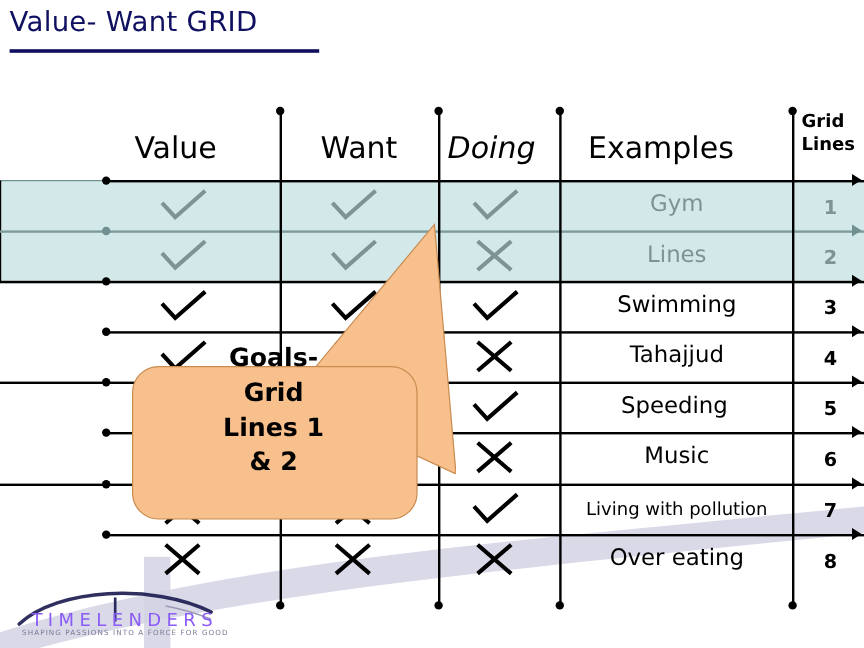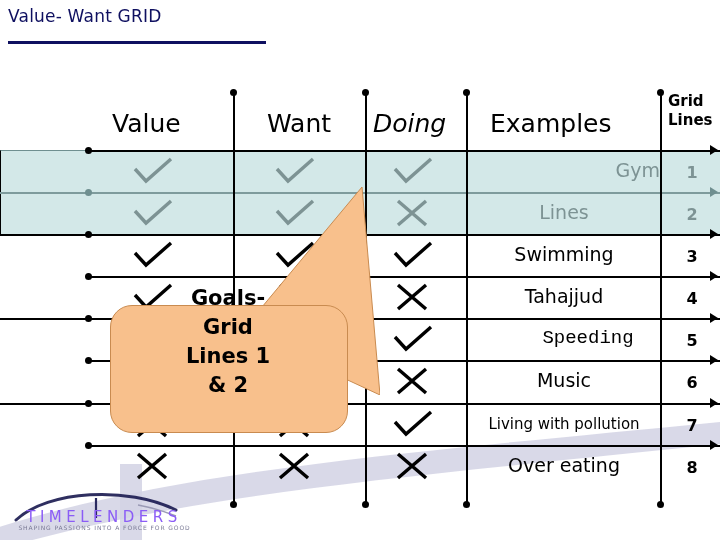--- a/index.html
+++ b/index.html
@@ -6,21 +6,21 @@
   body{
     width:720px;height:540px;position:relative;overflow:hidden;
     background:#ffffff;
     font-family:"DejaVu Sans","Liberation Sans",sans-serif;
   }
   #stage{position:absolute;left:0;top:0;width:720px;height:540px;}
 
   
   #title{
     position:absolute;left:8px;top:6px;
-    font-size:17px;color:#0f1060;
+    font-size:23px;color:#0f1060;
     font-family:"DejaVu Sans","Liberation Sans",sans-serif;
     letter-spacing:.2px;white-space:nowrap;
   }
   #title-rule{
     position:absolute;left:8px;top:41px;width:258px;height:3px;background:#0f1060;
   }
 
   
   #swoosh{position:absolute;left:0;top:380px;width:720px;height:160px;pointer-events:none;}
 
@@ -163,21 +163,21 @@
       <div class="mark" style="left: 272px; top: 155px;">
         <svg width="46" height="32" viewBox="0 0 46 32">
           <path d="M 5 14 L 16 26 L 41 4" fill="none" stroke="#7d9394" stroke-width="3.4" stroke-linecap="butt" stroke-linejoin="miter"></path>
         </svg>
       </div>
       <div class="mark" style="left: 390px; top: 155px;">
         <svg width="46" height="32" viewBox="0 0 46 32">
           <path d="M 5 14 L 16 26 L 41 4" fill="none" stroke="#7d9394" stroke-width="3.4" stroke-linecap="butt" stroke-linejoin="miter"></path>
         </svg>
       </div>
-      <div class="celltext dim" style="left: 468px; width: 192px; top: 159px; text-align: right;">Gym</div>
+      <div class="celltext dim" style="left: 468px; width: 192px; top: 159px;">Gym</div>
       <div class="gridnum dim" style="left: 662px; top: 163px;">1</div>
       <div class="mark" style="left: 130px; top: 197px;">
         <svg width="46" height="32" viewBox="0 0 46 32">
           <path d="M 5 14 L 16 26 L 41 4" fill="none" stroke="#7d9394" stroke-width="3.4" stroke-linecap="butt" stroke-linejoin="miter"></path>
         </svg>
       </div>
       <div class="mark" style="left: 272px; top: 197px;">
         <svg width="46" height="32" viewBox="0 0 46 32">
           <path d="M 5 14 L 16 26 L 41 4" fill="none" stroke="#7d9394" stroke-width="3.4" stroke-linecap="butt" stroke-linejoin="miter"></path>
         </svg>
@@ -231,21 +231,21 @@
       <div class="mark" style="left: 272px; top: 323px;">
         <svg width="46" height="32" viewBox="0 0 46 32">
           <path d="M 5 14 L 16 26 L 41 4" fill="none" stroke="#000000" stroke-width="3.4" stroke-linecap="butt" stroke-linejoin="miter"></path>
         </svg>
       </div>
       <div class="mark" style="left: 390px; top: 323px;">
         <svg width="46" height="32" viewBox="0 0 46 32">
           <path d="M 5 14 L 16 26 L 41 4" fill="none" stroke="#000000" stroke-width="3.4" stroke-linecap="butt" stroke-linejoin="miter"></path>
         </svg>
       </div>
-      <div class="celltext" style="left: 480px; width: 216px; top: 327px; font-family: Liberation Mono, monospace;">Speeding</div>
+      <div class="celltext" style="left: 454px; width: 216px; top: 327px;">Speeding</div>
       <div class="gridnum" style="left: 662px; top: 331px;">5</div>
       <div class="mark" style="left: 130px; top: 365px;">
         <svg width="46" height="32" viewBox="0 0 46 32">
           <path d="M 8 4 L 36 28 M 36 4 L 8 28" fill="none" stroke="#000000" stroke-width="3.4" stroke-linecap="butt"></path>
         </svg>
       </div>
       <div class="mark" style="left: 272px; top: 365px;">
         <svg width="46" height="32" viewBox="0 0 46 32">
           <path d="M 5 14 L 16 26 L 41 4" fill="none" stroke="#000000" stroke-width="3.4" stroke-linecap="butt" stroke-linejoin="miter"></path>
         </svg>

